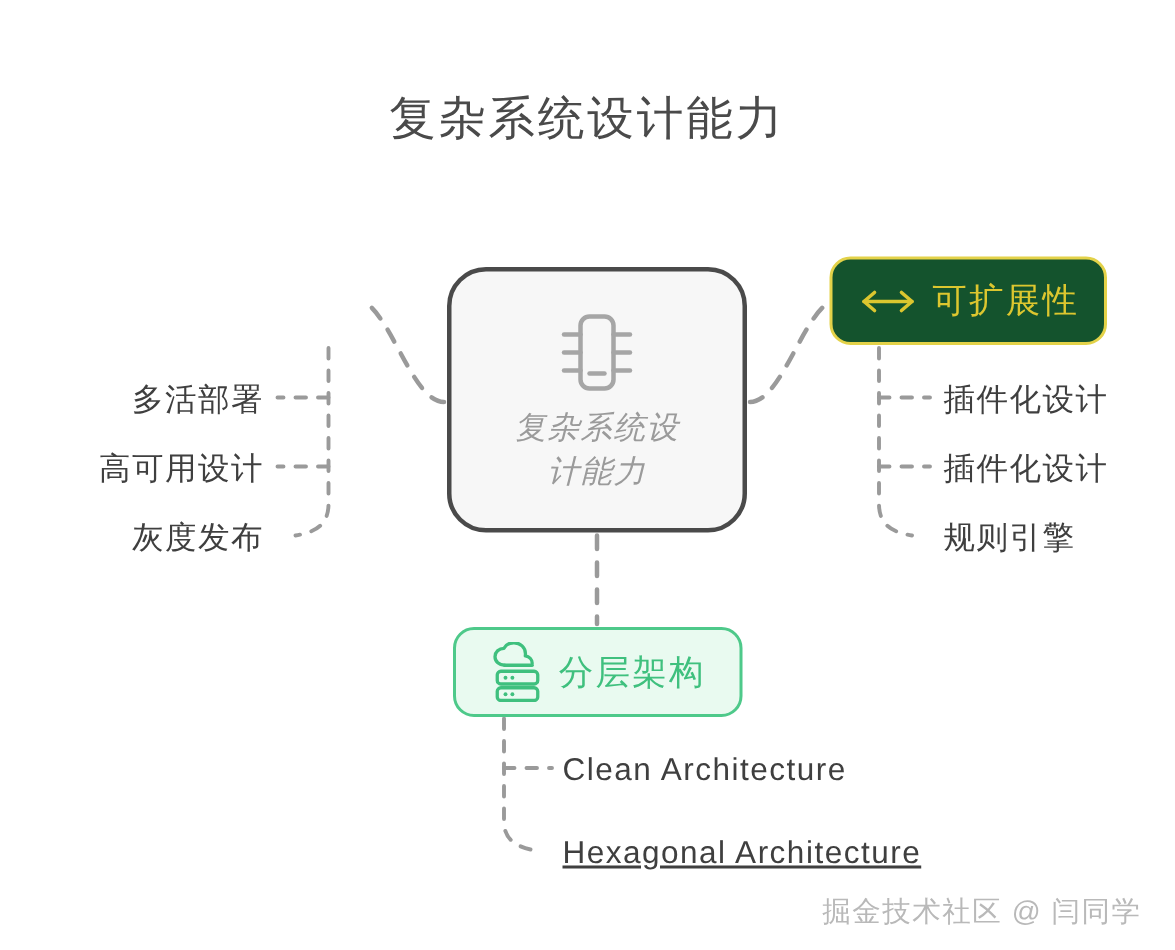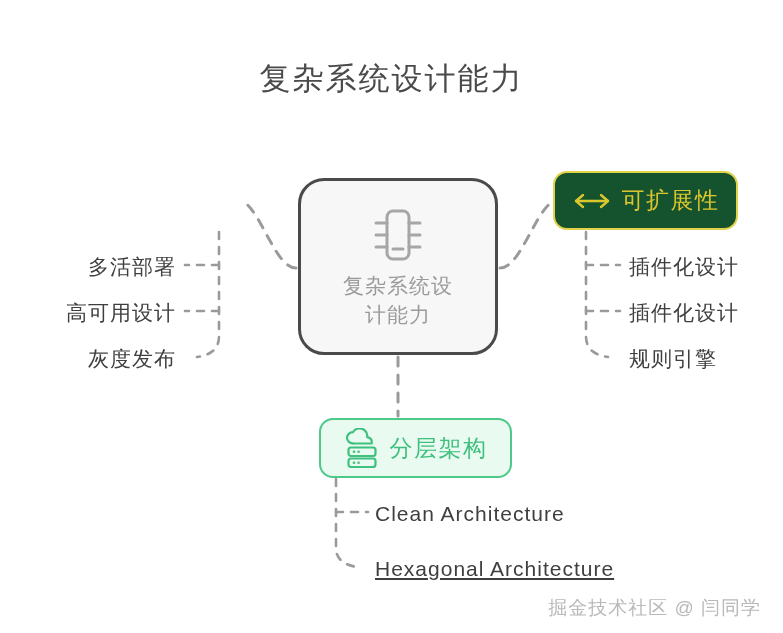--- a/index.html
+++ b/index.html
@@ -62,20 +62,21 @@
   .root-node {
     left: 298px;
     top: 178px;
     width: 200px;
     height: 177px;
     border: 3px solid #4a4a4a;
     border-radius: 26px;
     background: #f7f7f7;
     flex-direction: column;
     gap: 6px;
+    font-style: italic;
   }
   .root-label {
     font-size: 21px;
     color: #9b9b9b;
     line-height: 1.38;
     text-align: center;
     letter-spacing: 1px;
     white-space: pre-line;
   }
 
@@ -109,21 +110,20 @@
     color: #dcc62f;
   }
   .pill-bottom {
     left: 302px;
     top: 418px;
     width: 193px;
     height: 60px;
     background: #e9faf0;
     border-color: #4ec98a;
     color: #3fc07e;
-    margin-left: 17px;
   }
 
   .pill-icon {
     flex: 0 0 auto;
     display: flex;
     align-items: center;
     justify-content: center;
   }
   .pill-text { flex: 0 0 auto; }
 

